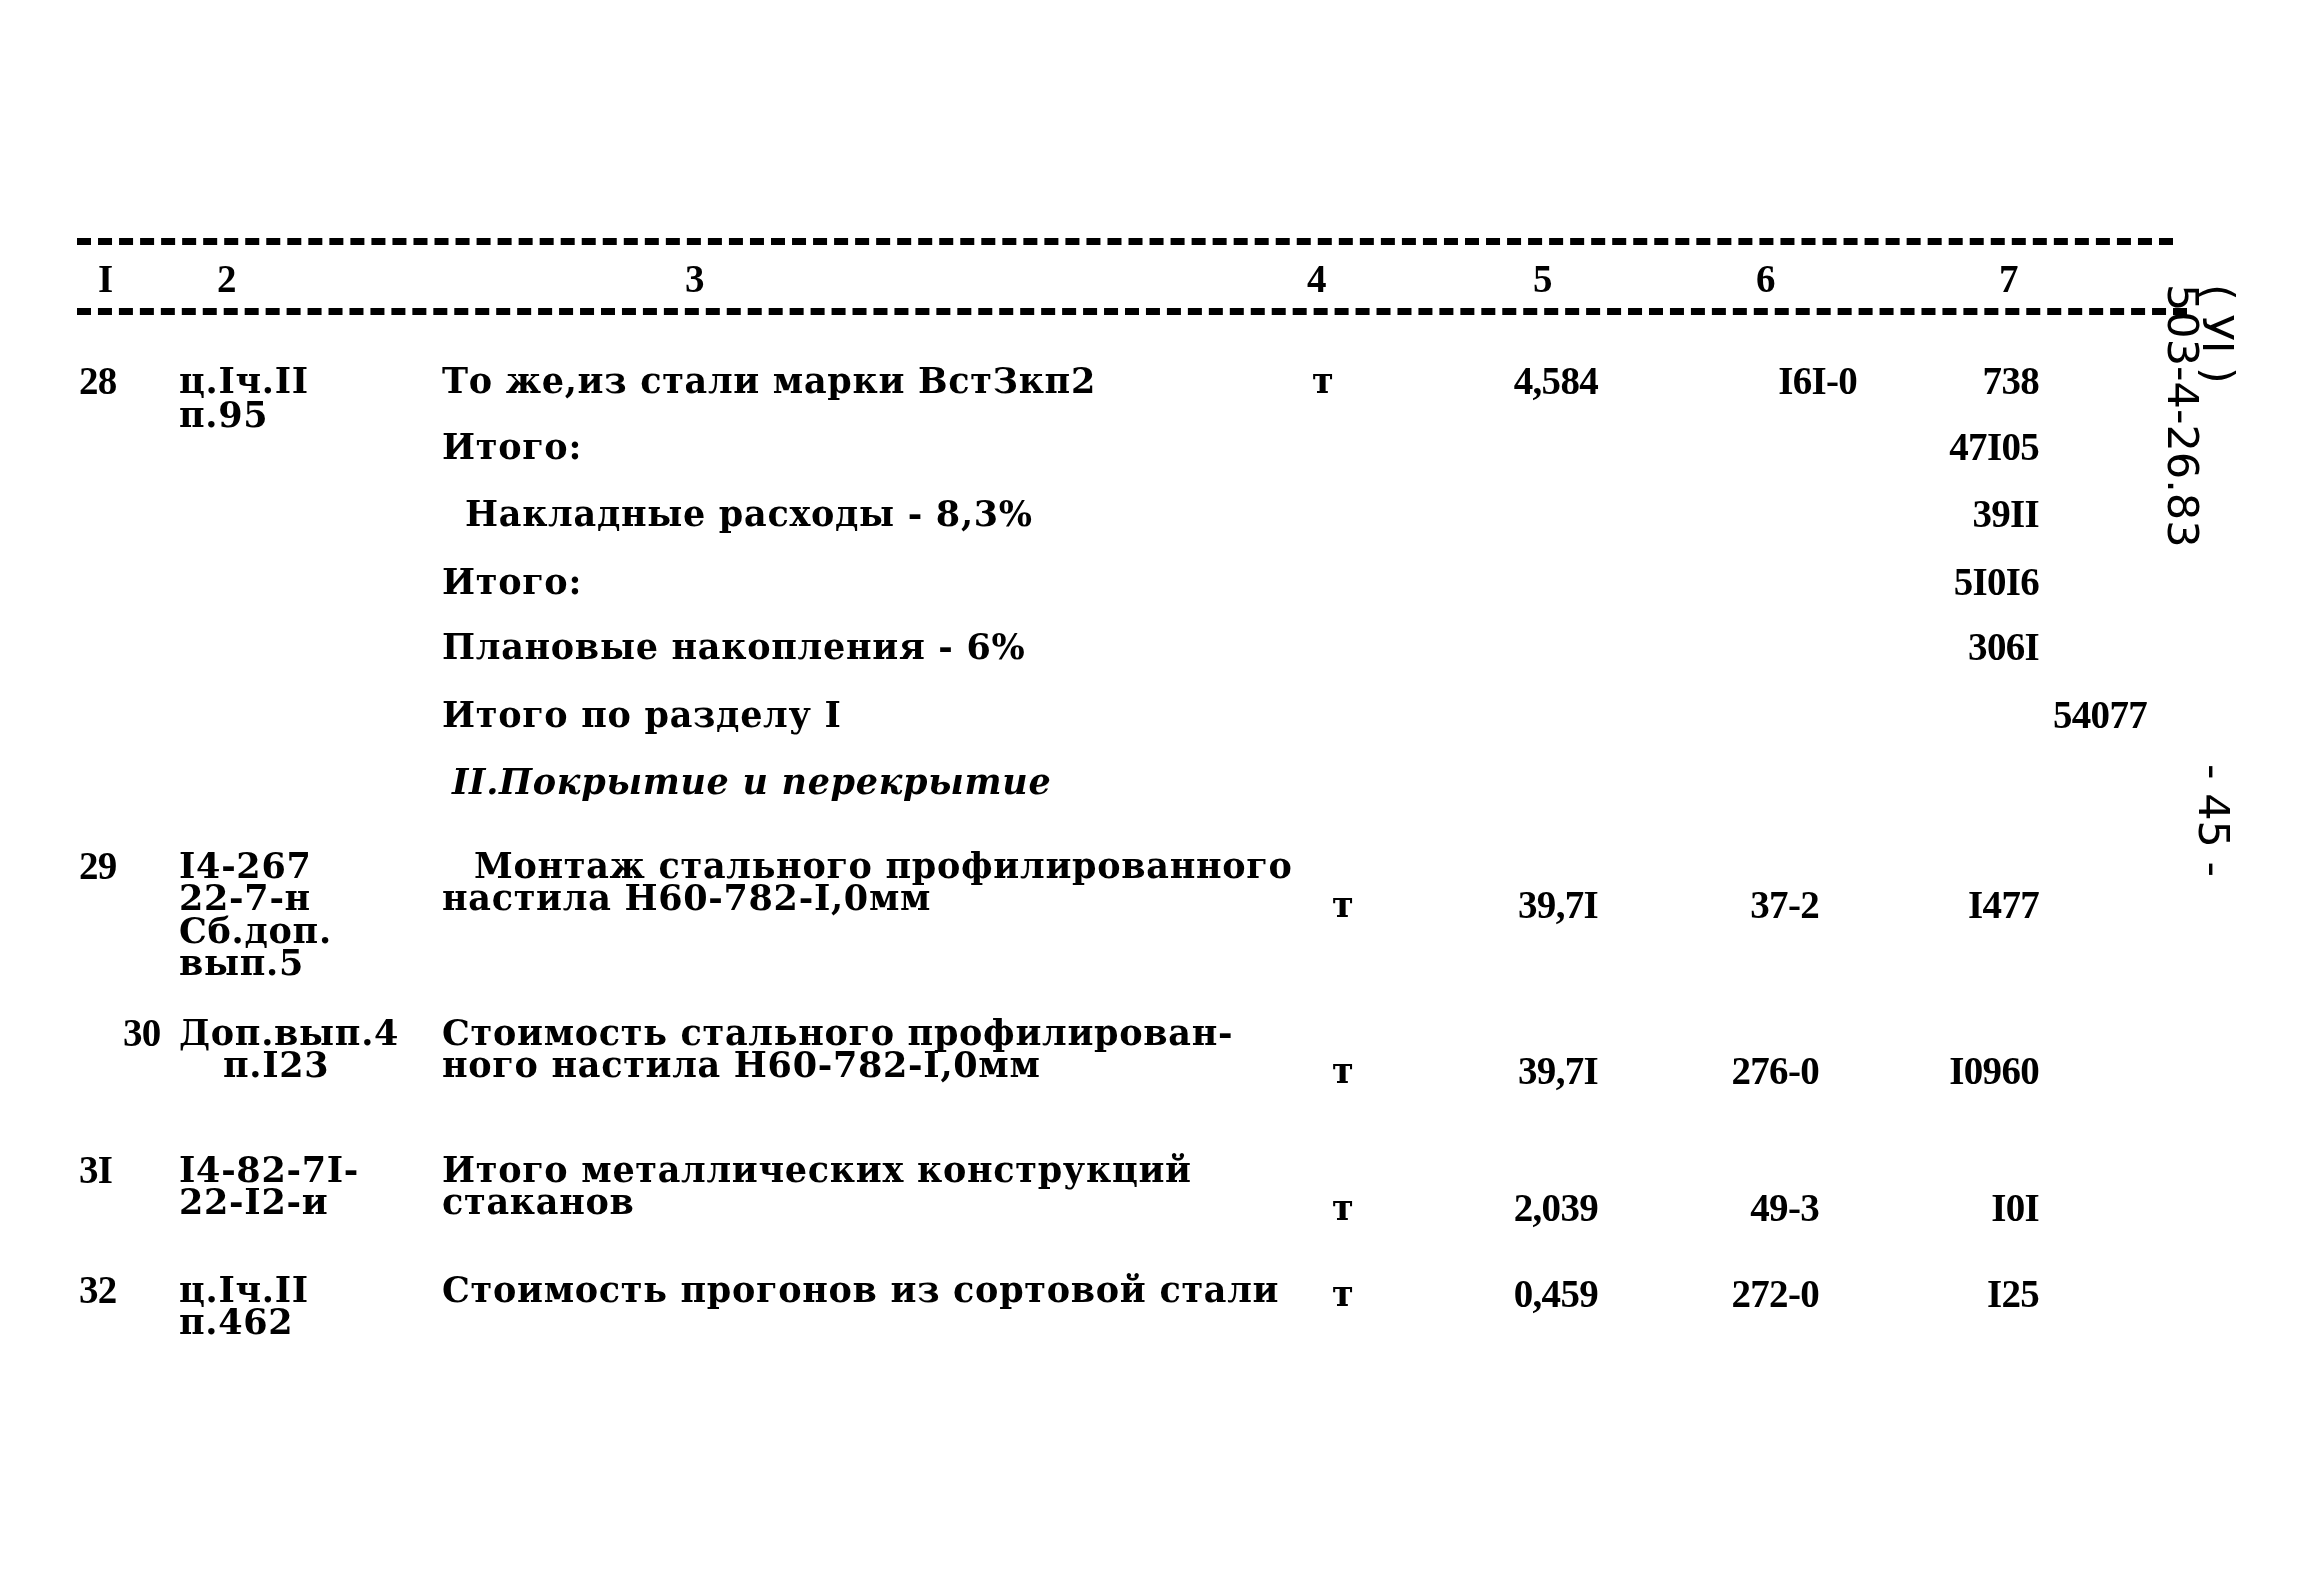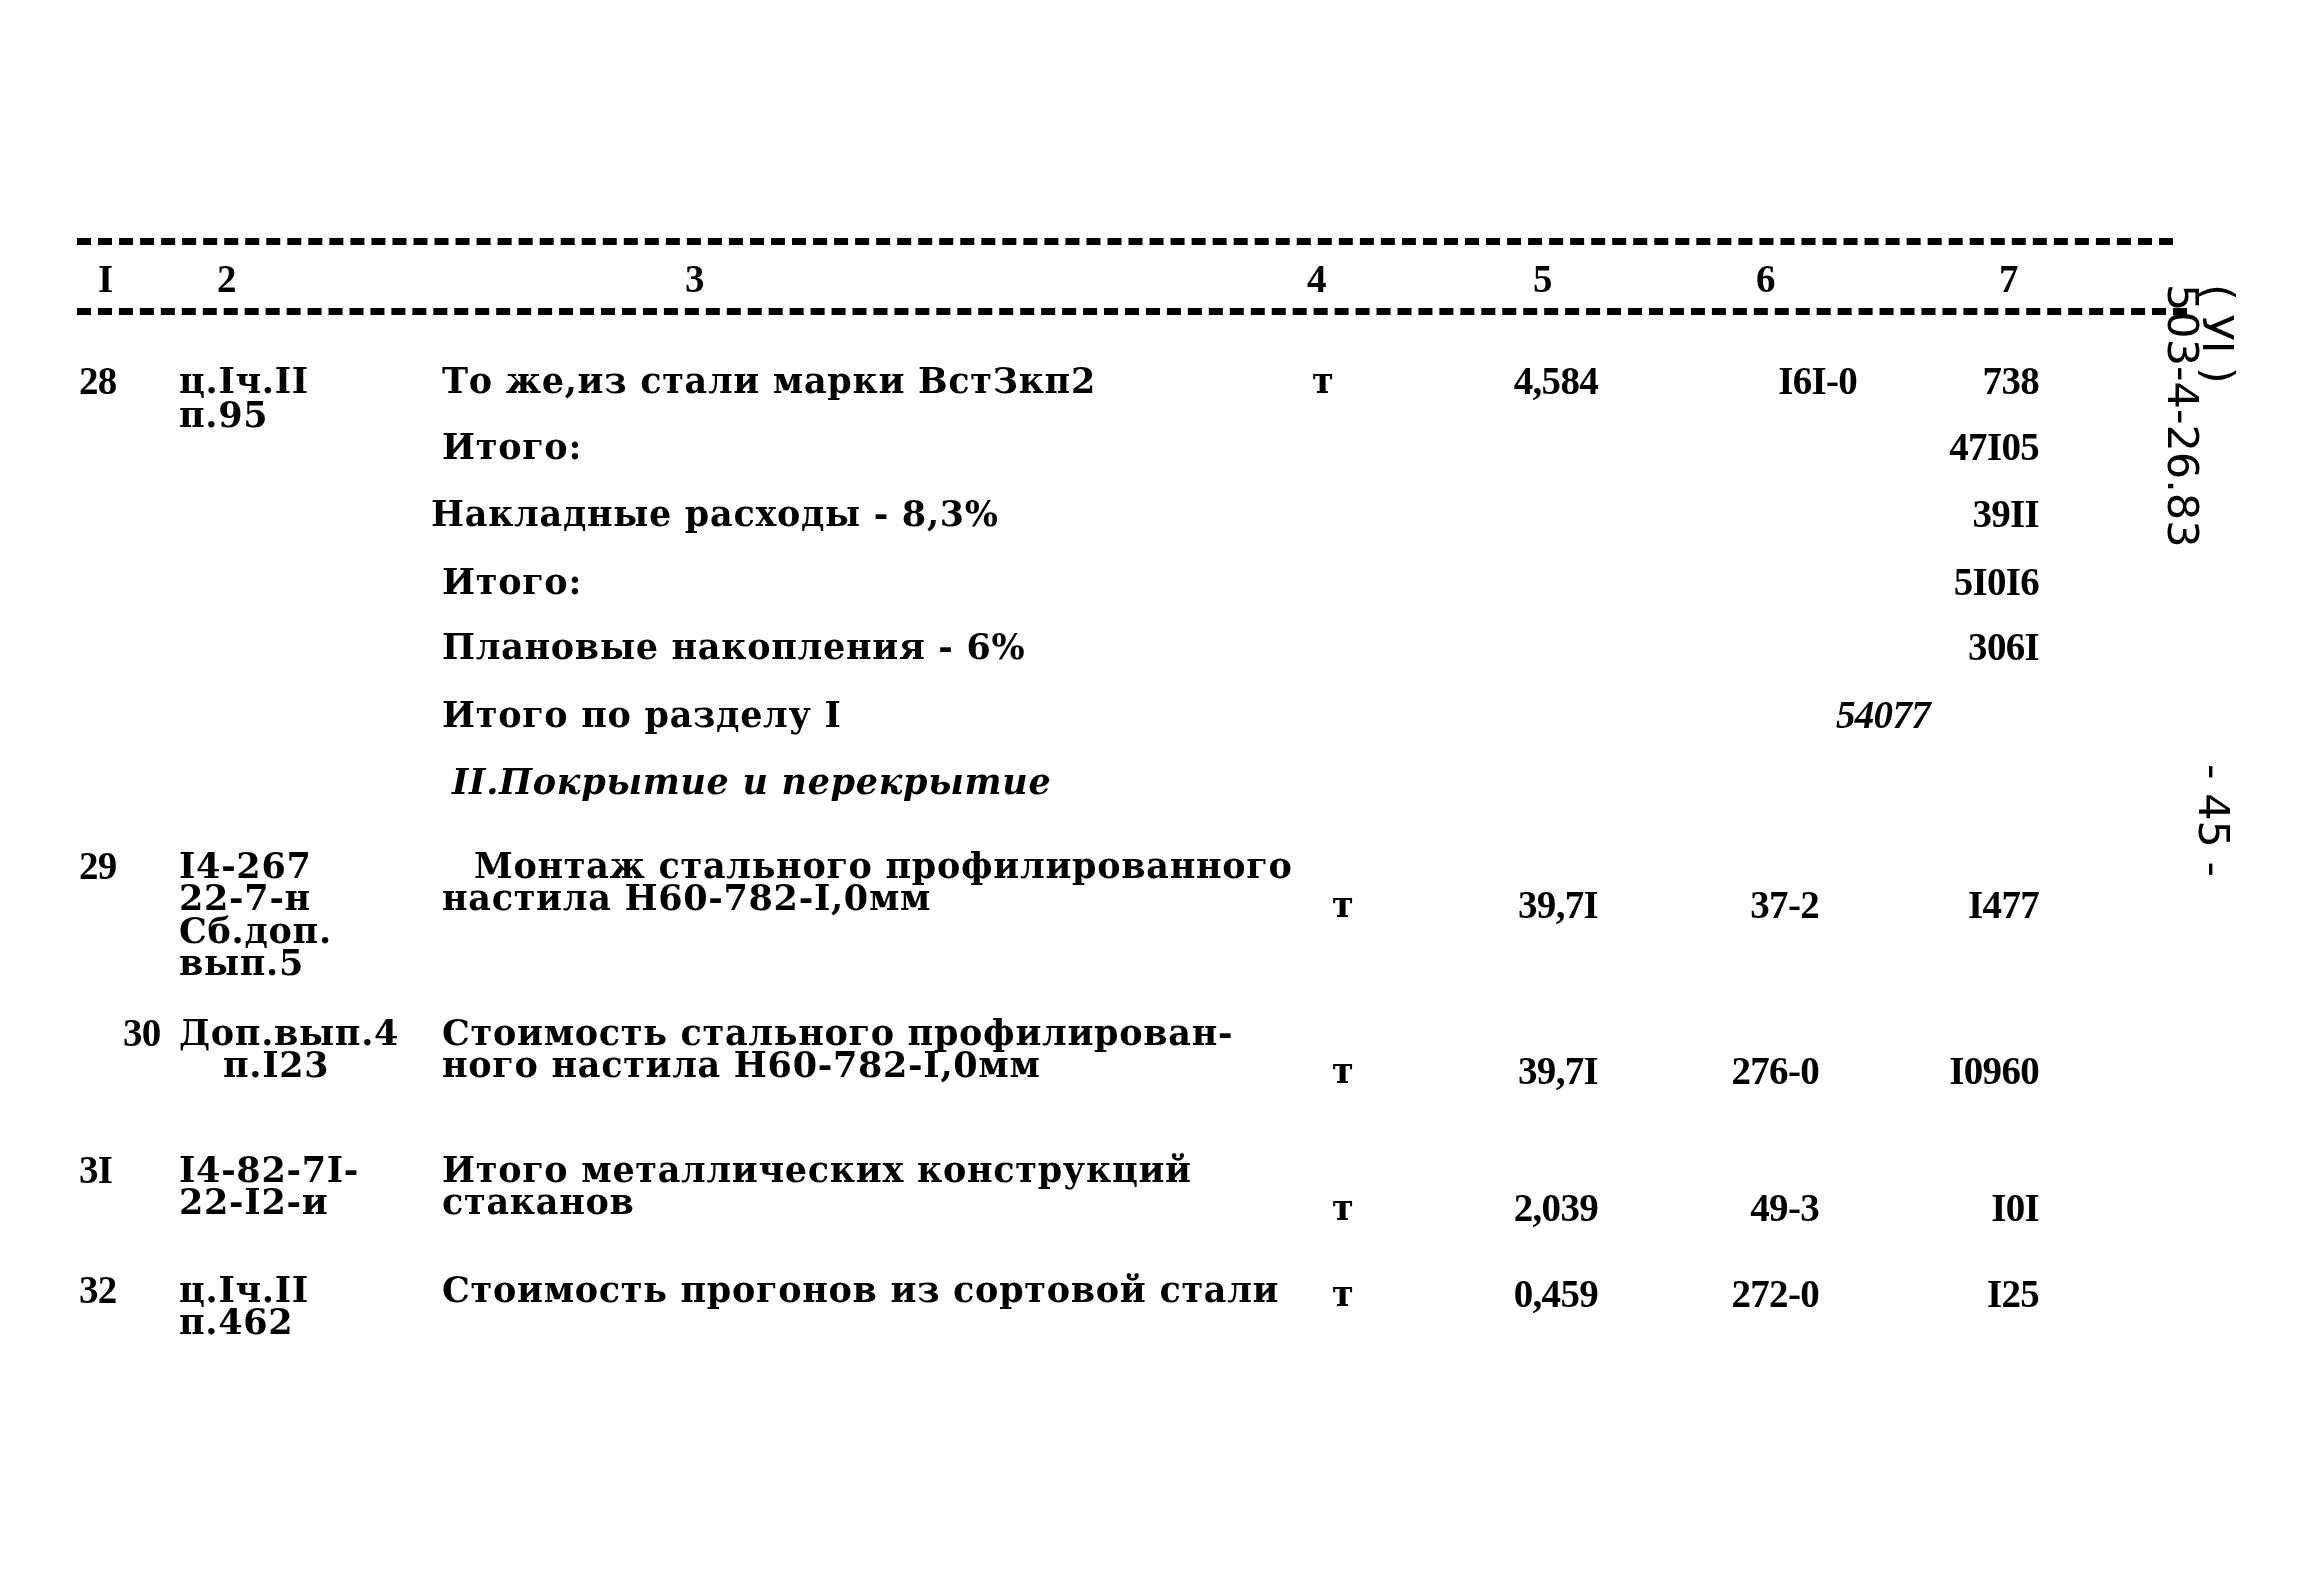--- a/index.html
+++ b/index.html
@@ -36,34 +36,34 @@
   <div class="t num r" style="left:1472px; width:126px; top:363px;">4,584</div>
   <div class="t num r" style="left:1717px; width:140px; top:363px;">I6I-0</div>
   <div class="t num r" style="left:1892px; width:147px; top:363px;">738</div>
 </div>
 
 <div>
   <div class="t" style="left:442px; top:429px;">Итого:</div>
   <div class="t num r" style="left:1892px; width:147px; top:429px;">47I05</div>
 </div>
 <div>
-  <div class="t" style="left:431px; top:496px;">Накладные расходы - 8,3%</div>
+  <div class="t" style="left:465px; top:496px;">Накладные расходы - 8,3%</div>
   <div class="t num r" style="left:1892px; width:147px; top:496px;">39II</div>
 </div>
 <div>
   <div class="t" style="left:442px; top:564px;">Итого:</div>
   <div class="t num r" style="left:1892px; width:147px; top:564px;">5I0I6</div>
 </div>
 <div>
   <div class="t" style="left:442px; top:629px;">Плановые накопления - 6%</div>
   <div class="t num r" style="left:1892px; width:147px; top:629px;">306I</div>
 </div>
 <div>
   <div class="t" style="left:442px; top:697px;">Итого по разделу I</div>
-  <div class="t num r" style="left:1783px; width:147px; top:697px;font-style:italic;">54077</div>
+  <div class="t num r" style="left:2000px; width:147px; top:697px;">54077</div>
 </div>
 <div>
   <div class="t" style="left:452px; top:764px;font-style:italic;">II.Покрытие и перекрытие</div>
 </div>
 
 <div>
   <div class="t num" style="left:79px; top:848px;">29</div>
   <div class="t" style="left:179px; top:848px;">I4-267</div>
   <div class="t" style="left:179px; top:880px;">22-7-н</div>
   <div class="t" style="left:179px; top:913px;">Сб.доп.</div>

